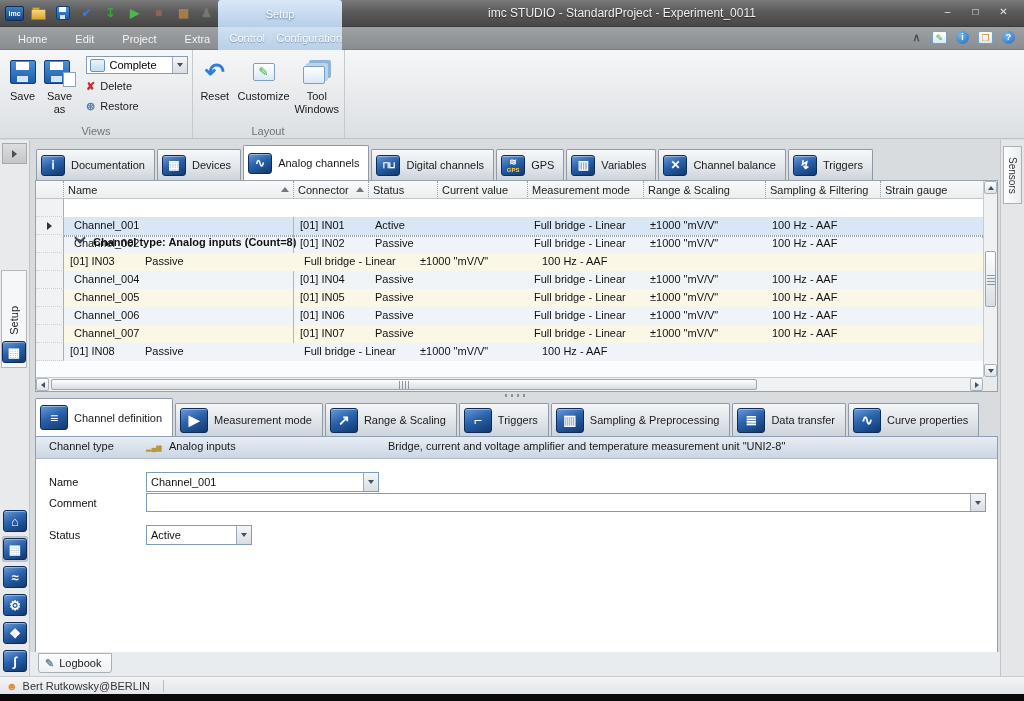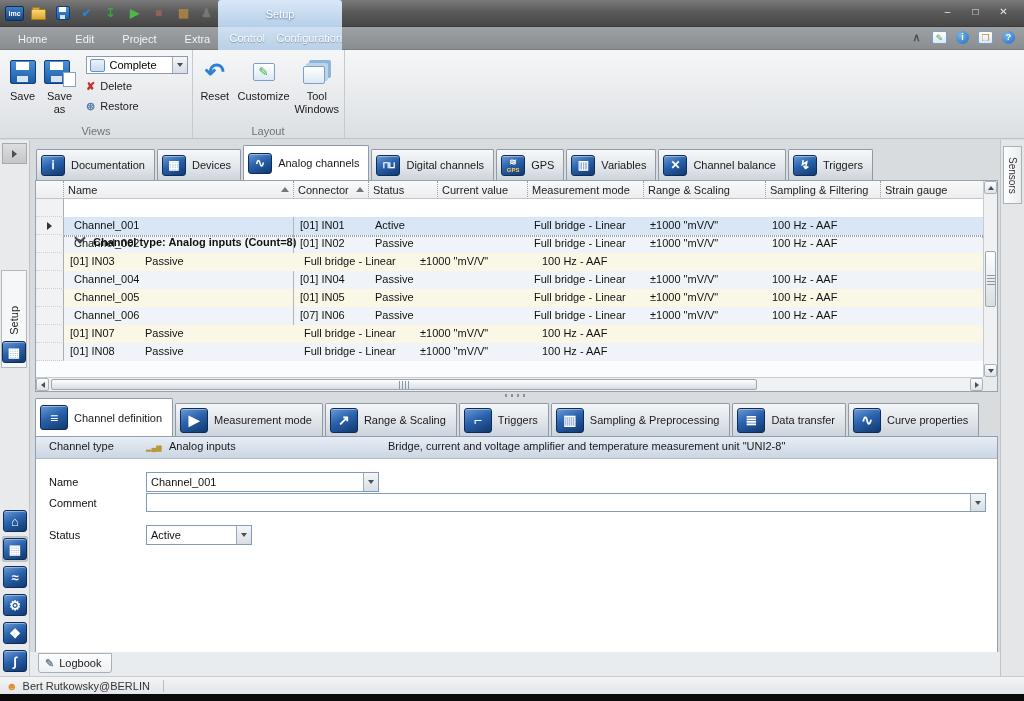--- a/index.html
+++ b/index.html
@@ -218,20 +218,21 @@
         <span class="qa-ic">
           <b style="color:#8a9a8a;opacity:.5;">♟</b>
         </span>
         <span class="qa-ic">
           <b style="color:#a08a8a;opacity:.5;">♟</b>
         </span>
       </div>
     <div class="ctx-header">
       <span>Setup</span>
     </div>
+    <div class="wtitle">imc STUDIO - StandardProject - Experiment_0011</div>
     <div class="winctl">
       <span class="wbtn">–</span>
       <span class="wbtn">□</span>
       <span class="wbtn">✕</span>
     </div>
   </div>
 
   <div class="menubar">
     <div class="menu-tabs">
         <div class="mtab">Home</div>
@@ -498,30 +499,31 @@
             <div class="tcell c-status" style="width: 69px;">Passive</div>
             <div class="tcell c-current_value" style="width: 90px;"></div>
             <div class="tcell c-measurement_mode" style="width: 116px;">Full bridge - Linear</div>
             <div class="tcell c-range_scaling" style="width: 122px;">±1000 "mV/V"</div>
             <div class="tcell c-sampling_filtering" style="width: 115px;">100 Hz - AAF</div>
             <div class="tcell c-strain_gauge" style="width: 103px;"></div>
           </div>
           <div class="trow even">
             <div class="gind"></div>
             <div class="tcell c-name" style="width: 230px;">Channel_006</div>
-            <div class="tcell c-connector" style="width: 75px;">[07] IN06</div>
+            <div class="tcell c-connector" style="width: 75px;">[01] IN06</div>
             <div class="tcell c-status" style="width: 69px;">Passive</div>
             <div class="tcell c-current_value" style="width: 90px;"></div>
             <div class="tcell c-measurement_mode" style="width: 116px;">Full bridge - Linear</div>
             <div class="tcell c-range_scaling" style="width: 122px;">±1000 "mV/V"</div>
             <div class="tcell c-sampling_filtering" style="width: 115px;">100 Hz - AAF</div>
             <div class="tcell c-strain_gauge" style="width: 103px;"></div>
           </div>
           <div class="trow odd">
             <div class="gind"></div>
+            <div class="tcell c-name" style="width: 230px;">Channel_007</div>
             <div class="tcell c-connector" style="width: 75px;">[01] IN07</div>
             <div class="tcell c-status" style="width: 69px;">Passive</div>
             <div class="tcell c-current_value" style="width: 90px;"></div>
             <div class="tcell c-measurement_mode" style="width: 116px;">Full bridge - Linear</div>
             <div class="tcell c-range_scaling" style="width: 122px;">±1000 "mV/V"</div>
             <div class="tcell c-sampling_filtering" style="width: 115px;">100 Hz - AAF</div>
             <div class="tcell c-strain_gauge" style="width: 103px;"></div>
           </div>
           <div class="trow even">
             <div class="gind"></div>

